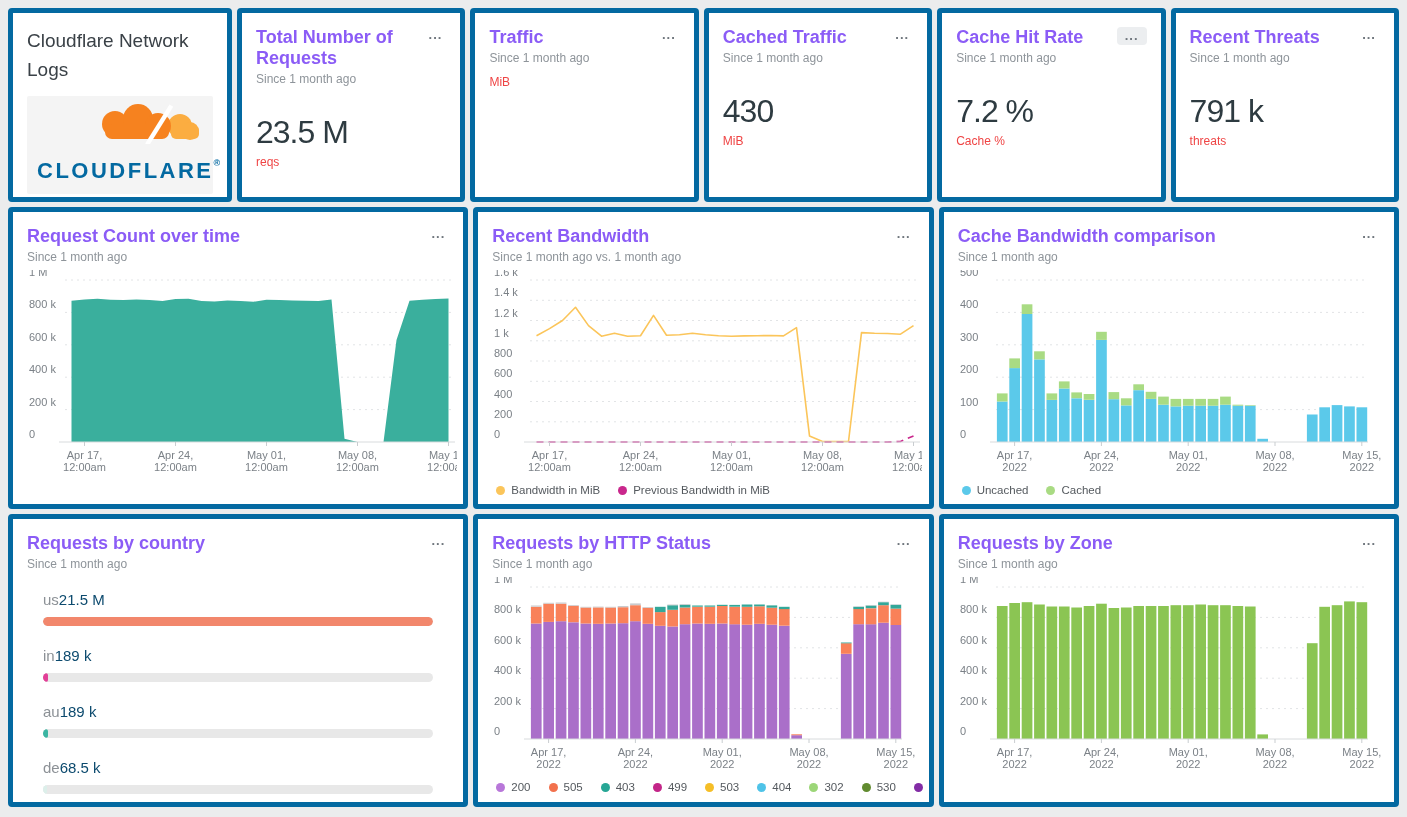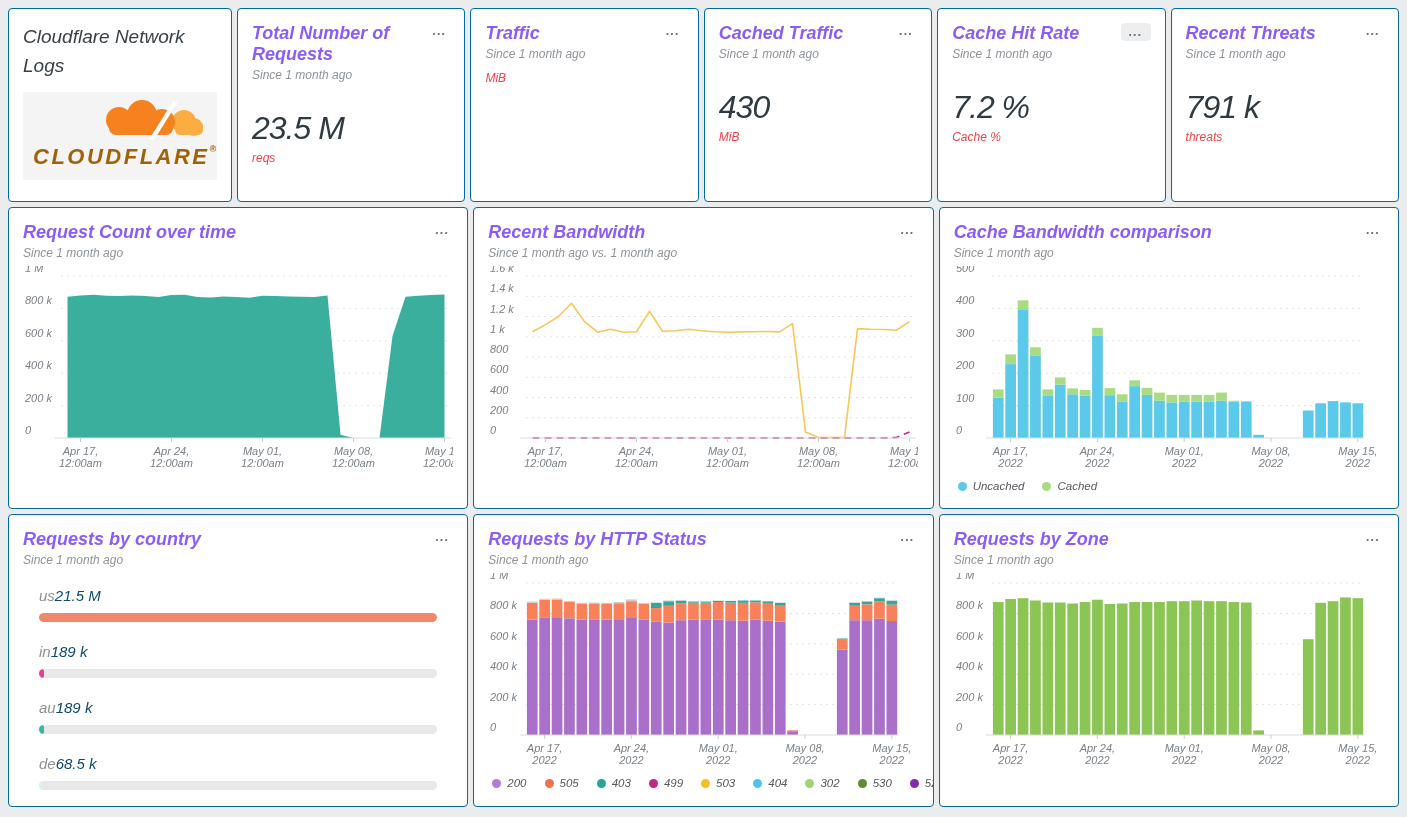--- a/index.html
+++ b/index.html
@@ -1,30 +1,30 @@
 <!DOCTYPE html>
 <html><head>
 <meta charset="utf-8">
 <style>
   html,body{margin:0;padding:0;background:#EBECED;font-family:"Liberation Sans",sans-serif;}
   .dash{width:1407px;height:817px;background:#EBECED;box-sizing:border-box;padding:8px;display:grid;grid-template-rows:194px 302px 293px;gap:5px;}
   .row1{display:grid;grid-template-columns:224px repeat(5,1fr);gap:5px;}
   .row2,.row3{display:grid;grid-template-columns:repeat(3,1fr);gap:5px;}
-  .panel{background:#fff;border:1px solid #0369a1;border-radius:4px;padding:14px;box-sizing:border-box;display:flex;flex-direction:column;overflow:hidden;font-style:italic;}
+  .panel{background:#fff;border:5px solid #0369a1;border-radius:4px;padding:14px;box-sizing:border-box;display:flex;flex-direction:column;overflow:hidden;}
   .p-head{display:flex;justify-content:space-between;align-items:flex-start;margin-bottom:6px;flex:none;}
   .p-title{font-size:18px;font-weight:700;color:#8b5cf6;}
   .p-sub{font-size:12px;color:#8E949A;margin-top:3px;}
   .dots{color:#6E757C;font-weight:700;font-size:13px;letter-spacing:1px;line-height:10px;cursor:pointer;padding:3px 4px;border-radius:4px;}
   .dots.active{background:#ECEEF0;padding:4px 8px;}
   .stat-value{font-size:32px;color:#2E3B41;margin-top:22px;letter-spacing:-1px;white-space:nowrap;}
   .stat-unit{font-size:12px;color:#ef4444;margin-top:4px;}
   .dash-title{font-size:19px;line-height:1.5;color:#3A4147;font-weight:500;}
   .logo-box{margin-top:12px;background:#F4F4F4;border-radius:2px;padding:8px 10px 10px;display:flex;flex-direction:column;}
   .logo-cloud{align-self:flex-end;margin-right:2px;}
-  .logo-word{font-size:22px;font-weight:800;letter-spacing:2.5px;color:#a16207;margin-top:4px;white-space:nowrap;}
+  .logo-word{font-size:22px;font-weight:800;letter-spacing:2.5px;color:#0369a1;margin-top:14px;white-space:nowrap;}
   .logo-mark{font-size:9px;vertical-align:top;font-weight:700;}
   svg.chart{flex:none;display:block;}
   svg.chart text{font-size:11px;fill:#7B8187;font-family:"Liberation Sans",sans-serif;}
   .legend{height:24px;display:flex;align-items:center;gap:18px;padding-left:4px;flex:none;}
   .leg-item{display:inline-flex;align-items:center;gap:6px;font-size:11.5px;color:#54595E;cursor:pointer;}
   .leg-dot{width:9px;height:9px;border-radius:50%;display:inline-block;}
   .gauges{padding:14px 16px 0;}
   .g-row{margin-bottom:21px;}
   .g-top{display:flex;justify-content:flex-start;font-size:15px;margin-bottom:9px;}
   .g-label{color:#8C9196;}
@@ -199,20 +199,30 @@
           <line x1="239.5" y1="172.0" x2="239.5" y2="176.0" stroke="#C9CDD0"></line>
           <text x="239.5" y="189.0" text-anchor="middle">May 01,</text>
           <text x="239.5" y="201.0" text-anchor="middle">12:00am</text>
           <line x1="330.5" y1="172.0" x2="330.5" y2="176.0" stroke="#C9CDD0"></line>
           <text x="330.5" y="189.0" text-anchor="middle">May 08,</text>
           <text x="330.5" y="201.0" text-anchor="middle">12:00am</text>
           <line x1="421.5" y1="172.0" x2="421.5" y2="176.0" stroke="#C9CDD0"></line>
           <text x="421.5" y="189.0" text-anchor="middle">May 15,</text>
           <text x="421.5" y="201.0" text-anchor="middle">12:00am</text>
         </svg>
+      <div class="legend">
+          <span class="leg-item">
+            <span class="leg-dot" style="background: rgb(251, 197, 90);"></span>
+            <span>Bandwidth in MiB</span>
+          </span>
+          <span class="leg-item">
+            <span class="leg-dot" style="background: rgb(201, 39, 140);"></span>
+            <span>Previous Bandwidth in MiB</span>
+          </span>
+        </div>
     </div>
 
     <div class="panel">
       <div class="p-head">
         <div>
           <div class="p-title">Cache Bandwidth comparison</div>
           <div class="p-sub">Since 1 month ago</div>
         </div>
         <div class="dots">...</div>
       </div>

